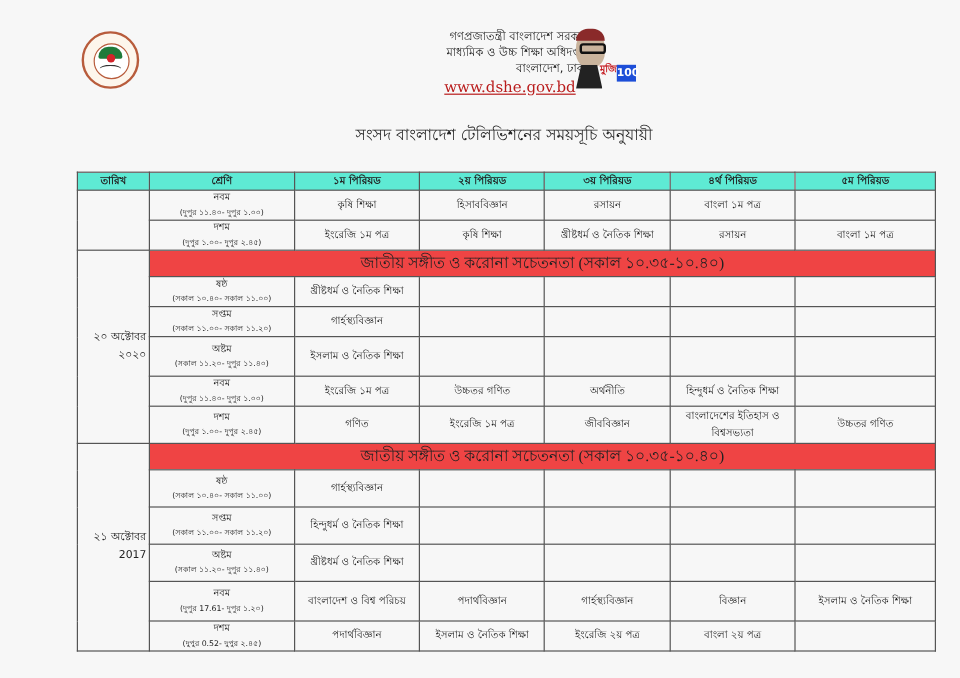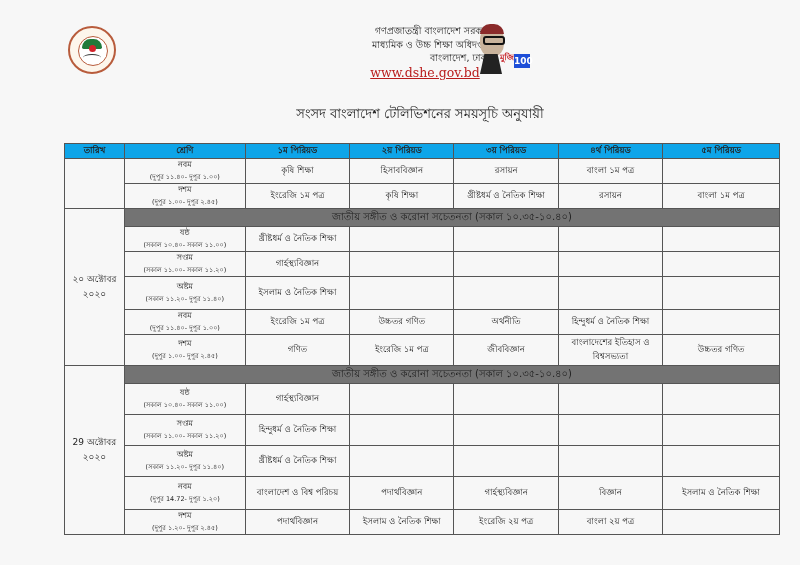--- a/index.html
+++ b/index.html
@@ -76,28 +76,28 @@
     table.routine {
       position: absolute; left: 64px; top: 143px;
       width: 716px; border-collapse: collapse; table-layout: fixed;
       font-size: 8.5px;
     }
     table.routine th, table.routine td {
       border: 1px solid #555; text-align: center; vertical-align: middle;
       padding: 0 2px; overflow: hidden;
     }
     table.routine th {
-      background: #0ea5e9; font-weight: bold; font-size: 8.5px; height: 12px;
-    }
-    table.routine td.date { font-size: 9px; line-height: 15px; }
+      background: #5eead4; font-weight: bold; font-size: 8.5px; height: 12px;
+    }
+    table.routine td.date { font-size: 9px; line-height: 15px; text-align: right; }
     table.routine td.cls { line-height: 12px; }
     table.routine td.cls .grade { display: block; font-size: 8px; text-align: center; }
     table.routine td.cls .time { display: block; font-size: 6.5px; }
     table.routine td.anthem {
-      background: #737373; height: 12px; font-size: 10px;
+      background: #ef4444; height: 12px; font-size: 13px; font-family: Liberation Serif, serif;
     }
     tr.r24 td { height: 24px; }
     tr.r30 td { height: 30px; }
     tr.r32 td { height: 32px; }
   </style>
 </head>
 <body>
 
 <div class="logo-left">
   <div class="inner"></div>
@@ -227,21 +227,21 @@
         <span class="time">(দুপুর ১.০০- দুপুর ২.৪৫)</span>
       </td>
       <td>গণিত</td>
       <td>ইংরেজি ১ম পত্র</td>
       <td>জীববিজ্ঞান</td>
       <td>বাংলাদেশের ইতিহাস ও বিশ্বসভ্যতা</td>
       <td>উচ্চতর গণিত</td>
     </tr>
 
     <tr>
-      <td class="date" rowspan="6">29 অক্টোবর ২০২০</td>
+      <td class="date" rowspan="6">২১ অক্টোবর 2017</td>
       <td class="anthem" colspan="6">জাতীয় সঙ্গীত ও করোনা সচেতনতা (সকাল ১০.৩৫-১০.৪০)</td>
     </tr>
     <tr class="r30">
       <td class="cls">
         <span class="grade">ষষ্ঠ</span>
         <span class="time">(সকাল ১০.৪০- সকাল ১১.০০)</span>
       </td>
       <td>গার্হস্থ্যবিজ্ঞান</td>
       <td></td>
       <td></td>
@@ -266,32 +266,32 @@
       </td>
       <td>খ্রীষ্টধর্ম ও নৈতিক শিক্ষা</td>
       <td></td>
       <td></td>
       <td></td>
       <td></td>
     </tr>
     <tr class="r32">
       <td class="cls">
         <span class="grade">নবম</span>
-        <span class="time">(দুপুর 14.72- দুপুর ১.২০)</span>
+        <span class="time">(দুপুর 17.61- দুপুর ১.২০)</span>
       </td>
       <td>বাংলাদেশ ও বিশ্ব পরিচয়</td>
       <td>পদার্থবিজ্ঞান</td>
       <td>গার্হস্থ্যবিজ্ঞান</td>
       <td>বিজ্ঞান</td>
       <td>ইসলাম ও নৈতিক শিক্ষা</td>
     </tr>
     <tr class="r24">
       <td class="cls">
         <span class="grade">দশম</span>
-        <span class="time">(দুপুর ১.২০- দুপুর ২.৪৫)</span>
+        <span class="time">(দুপুর 0.52- দুপুর ২.৪৫)</span>
       </td>
       <td>পদার্থবিজ্ঞান</td>
       <td>ইসলাম ও নৈতিক শিক্ষা</td>
       <td>ইংরেজি ২য় পত্র</td>
       <td>বাংলা ২য় পত্র</td>
       <td></td>
     </tr>
   </tbody>
 </table>
 

